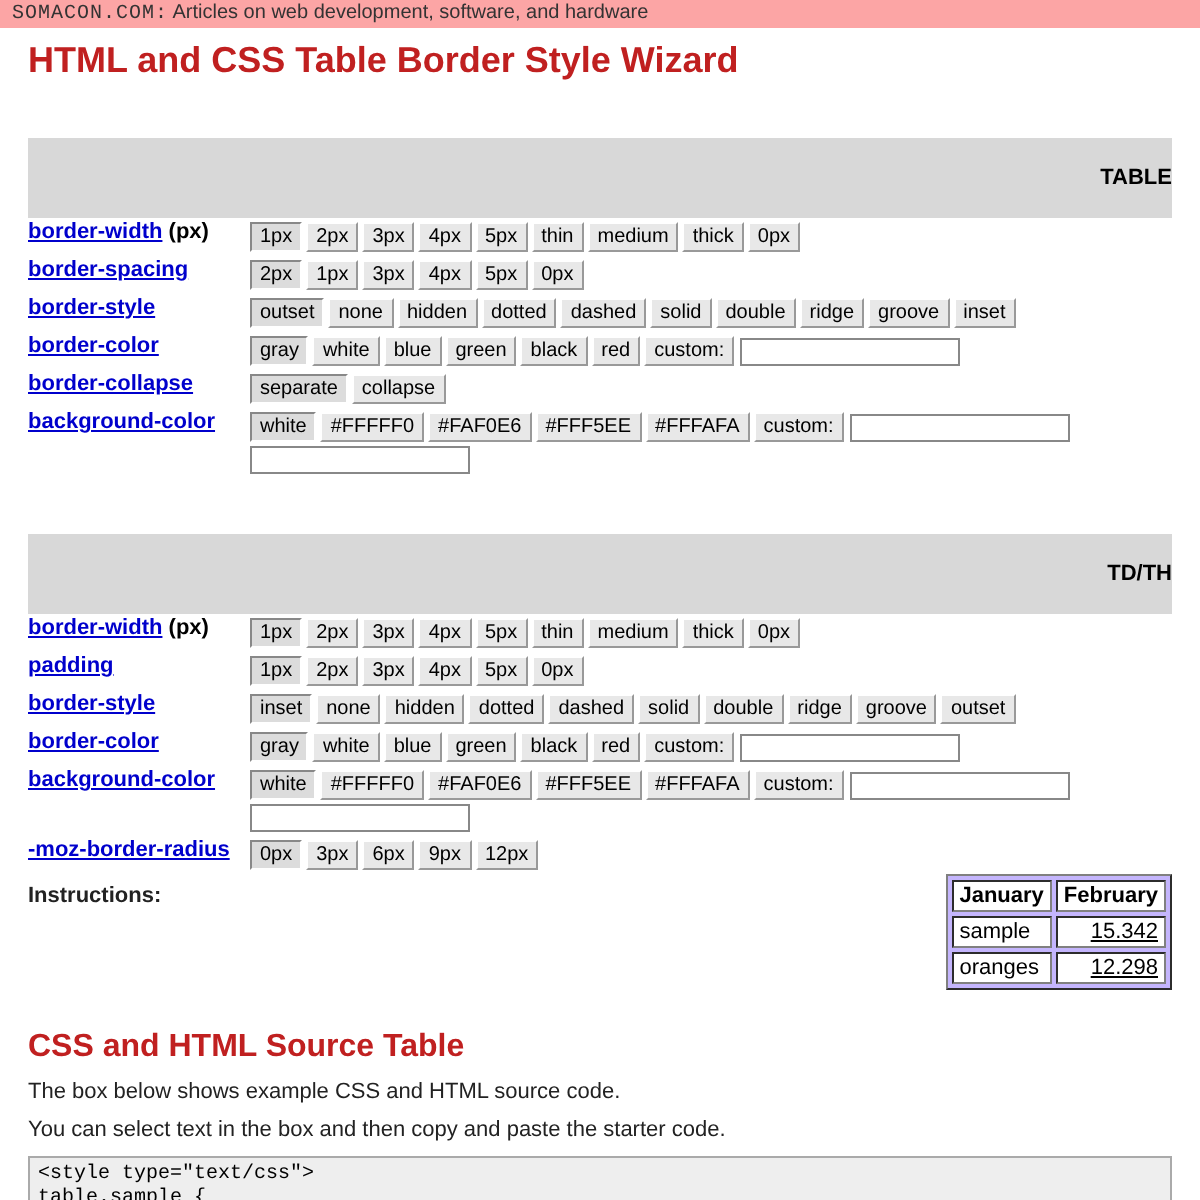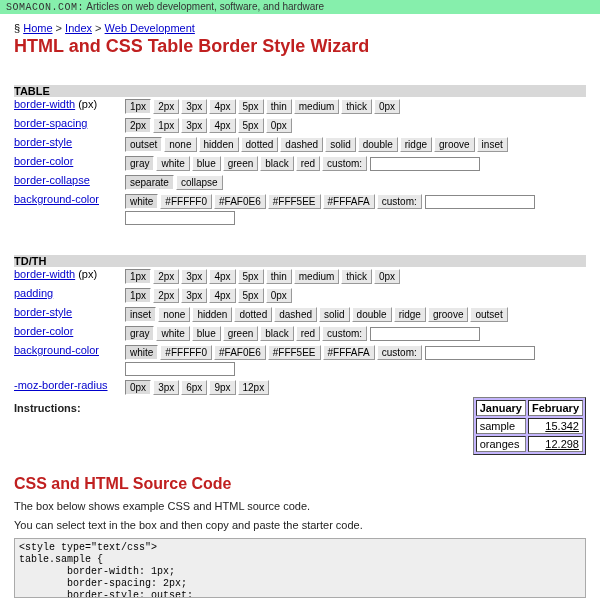--- a/index.html
+++ b/index.html
@@ -4,43 +4,43 @@
 <style>
   * { box-sizing: border-box; }
   body {
     margin: 0;
     font-family: Arial, Helvetica, sans-serif;
     font-size: 11px;
     background: #fff;
     width: 600px;
   }
   .topbar {
-    background: #86efac;
+    background: #fca5a5;
     font-size: 10px;
     padding: 1px 6px;
     color: #333;
   }
   .topbar .brand { font-family: "Courier New", monospace; letter-spacing: 0.5px; }
   .content { padding: 4px 14px 10px 14px; }
   .breadcrumb { font-size: 11px; margin: 4px 0 2px 0; }
   .breadcrumb a, a.link { color: #0000cc; text-decoration: underline; }
   .breadcrumb .sep { color: #333; }
   h1.page-title { color: #c02020; font-size: 18px; font-weight: bold; margin: 2px 0 4px 0; }
   h2.section { color: #c02020; font-size: 16px; font-weight: bold; margin: 20px 0 6px 0; }
   .group { width: 100%; }
   .group-header {
     background: #d8d8d8;
     font-weight: bold;
-    text-align: left;
+    text-align: right;
     font-size: 11px;
-    padding: 0 0;
+    padding: 14px 0;
     margin-top: 28px;
   }
   .row { display: flex; align-items: flex-start; padding: 1px 0; }
-  .prop { width: 110px; flex: 0 0 110px; }
+  .prop { width: 110px; flex: 0 0 110px; font-weight: bold; }
   .prop a { color: #0000cc; text-decoration: underline; font-size: 11px; }
   .opts { flex: 1; display: flex; flex-wrap: wrap; align-items: center; gap: 0; }
   .optbtn {
     display: inline-block;
     background: #e8e8e8;
     border: 1px solid #999;
     border-top-color: #fff;
     border-left-color: #fff;
     font-size: 10px;
     padding: 1px 4px;
@@ -95,28 +95,20 @@
 </head>
 <body>
 
 <div class="topbar">
   <span class="brand">SOMACON.COM:</span>
   <span>Articles on web development, software, and hardware</span>
 </div>
 
 <div class="content">
 
-  <div class="breadcrumb">
-    <span>§</span>
-    <a href="#">Home</a>
-    <span class="sep">&gt;</span>
-    <a href="#">Index</a>
-    <span class="sep">&gt;</span>
-    <a href="#">Web Development</a>
-  </div>
 
   <h1 class="page-title">HTML and CSS Table Border Style Wizard</h1>
 
   <div class="group">
     <div class="group-header">TABLE</div>
     <div id="table-rows">
         <div class="row">
           <div class="prop"><a href="#">border-width</a><span> (px)</span></div>
           <div class="opts">
             <span class="optbtn sel">1px</span>
@@ -291,21 +283,21 @@
         <td class="num">15.342</td>
       </tr>
       <tr>
         <td>oranges</td>
         <td class="num">12.298</td>
       </tr>
     </tbody>
       </table>
   </div>
 
-  <h2 class="section">CSS and HTML Source Code</h2>
+  <h2 class="section">CSS and HTML Source Table</h2>
   <div class="para">The box below shows example CSS and HTML source code.</div>
   <div class="para">You can select text in the box and then copy and paste the starter code.</div>
   <textarea class="srcbox" readonly="" style="">&lt;style type="text/css"&gt;
 table.sample {
         border-width: 1px;
         border-spacing: 2px;
         border-style: outset;
         border-color: gray;
         border-collapse: separate;</textarea>
 

